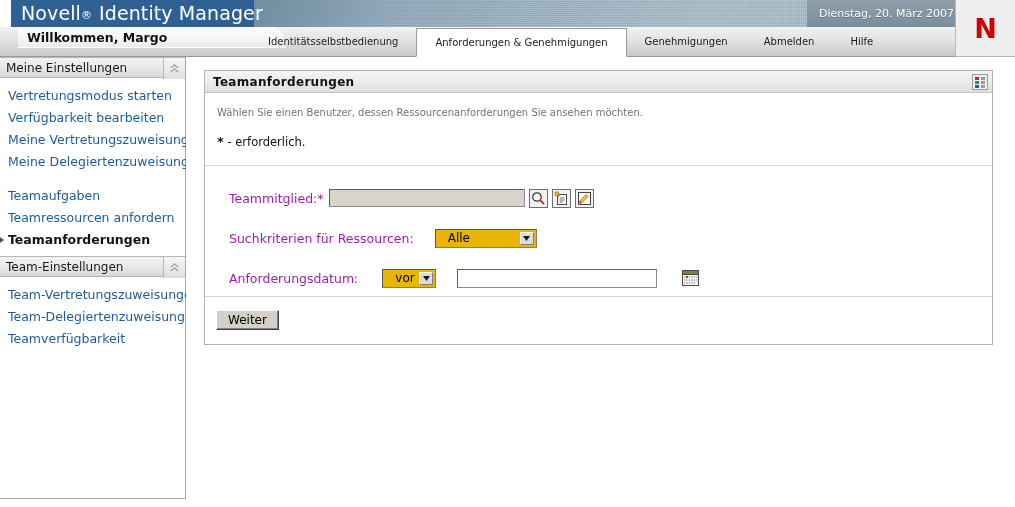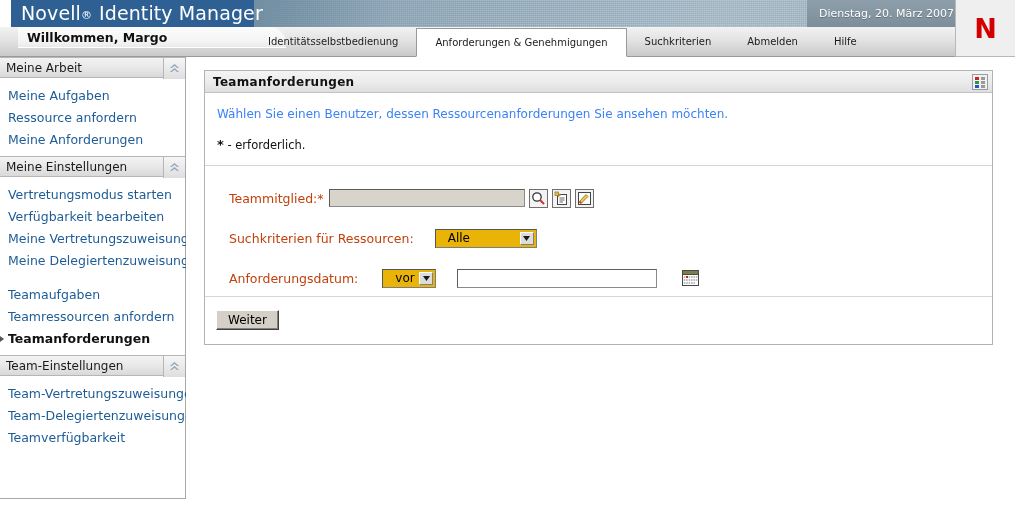--- a/index.html
+++ b/index.html
@@ -147,28 +147,28 @@
   .portlet-tool {
     position:absolute; right:4px; top:3px; width:16px; height:16px;
     border:1px solid #9c9c9c; background:#f0f0f0;
     display:flex; align-items:center; justify-content:center; cursor:pointer;
   }
 
   .intro {
     padding:14px 0 0 12px; border-bottom:1px solid #d6d6d6; height:73px;
     background:#fff;
   }
-  .intro-text { font-size:12px; color:#3b82f6; white-space:nowrap; }
+  .intro-text { font-size:10px; color:#737373; white-space:nowrap; }
   .req-note { margin-top:16px; font-size:11.5px; color:#111; white-space:nowrap; }
   .req-note b { font-size:13px; }
 
   .form-area { padding:16px 0 0 0; background:#fff; height:130px; }
   .form-row { display:flex; align-items:center; height:32px; padding-left:24px; }
   .form-row + .form-row { margin-top:8px;gap:16px; }
-  .f-label { font-size:12.5px; color:#c2410c; white-space:nowrap; }
+  .f-label { font-size:12.5px; color:#a21caf; white-space:nowrap; }
 
   .text-input {
     height:18px; border:1px solid #8a8a8a; border-top-color:#5d5d5d; border-left-color:#5d5d5d;
     background:#d8d4cc; margin-left:5px; padding:0 3px; font-size:12px;
     font-family:"DejaVu Sans","Liberation Sans",sans-serif; color:#000;
   }
   .text-input.white { background:#ffffff; }
 
   .icon-btn {
     width:19px; height:19px; margin-left:4px; border:1px solid #6e6e6e;
@@ -227,48 +227,32 @@
       <span class="welcome-label">Willkommen, Margo</span>
     </div>
     <div class="tabs" id="tabs">
         <div class="tab">
           <span>Identitätsselbstbedienung</span>
         </div>
         <div class="tab active">
           <span>Anforderungen &amp; Genehmigungen</span>
         </div>
         <div class="tab">
-          <span>Suchkriterien</span>
+          <span>Genehmigungen</span>
         </div>
         <div class="tab">
           <span>Abmelden</span>
         </div>
         <div class="tab">
           <span>Hilfe</span>
         </div>
       </div>
   </div>
 
   <div class="sidebar" id="sidebar">
-      <div class="side-section">
-        <div class="side-head">
-          <span class="side-head-label">Meine Arbeit</span>
-          <span class="collapse-btn">
-            <svg class="chev" viewBox="0 0 11 11">
-              <polygon points="5.5,1 10,5 8.2,5 5.5,2.7 2.8,5 1,5" fill="#8ea3bb"></polygon>
-              <polygon points="5.5,5 10,9 8.2,9 5.5,6.7 2.8,9 1,9" fill="#8ea3bb"></polygon>
-            </svg>
-          </span>
-        </div>
-        <div class="side-links">
-          <a class="side-link">Meine Aufgaben</a>
-          <a class="side-link">Ressource anfordern</a>
-          <a class="side-link">Meine Anforderungen</a>
-        </div>
-      </div>
       <div class="side-section">
         <div class="side-head">
           <span class="side-head-label">Meine Einstellungen</span>
           <span class="collapse-btn">
             <svg class="chev" viewBox="0 0 11 11">
               <polygon points="5.5,1 10,5 8.2,5 5.5,2.7 2.8,5 1,5" fill="#8ea3bb"></polygon>
               <polygon points="5.5,5 10,9 8.2,9 5.5,6.7 2.8,9 1,9" fill="#8ea3bb"></polygon>
             </svg>
           </span>
         </div>

